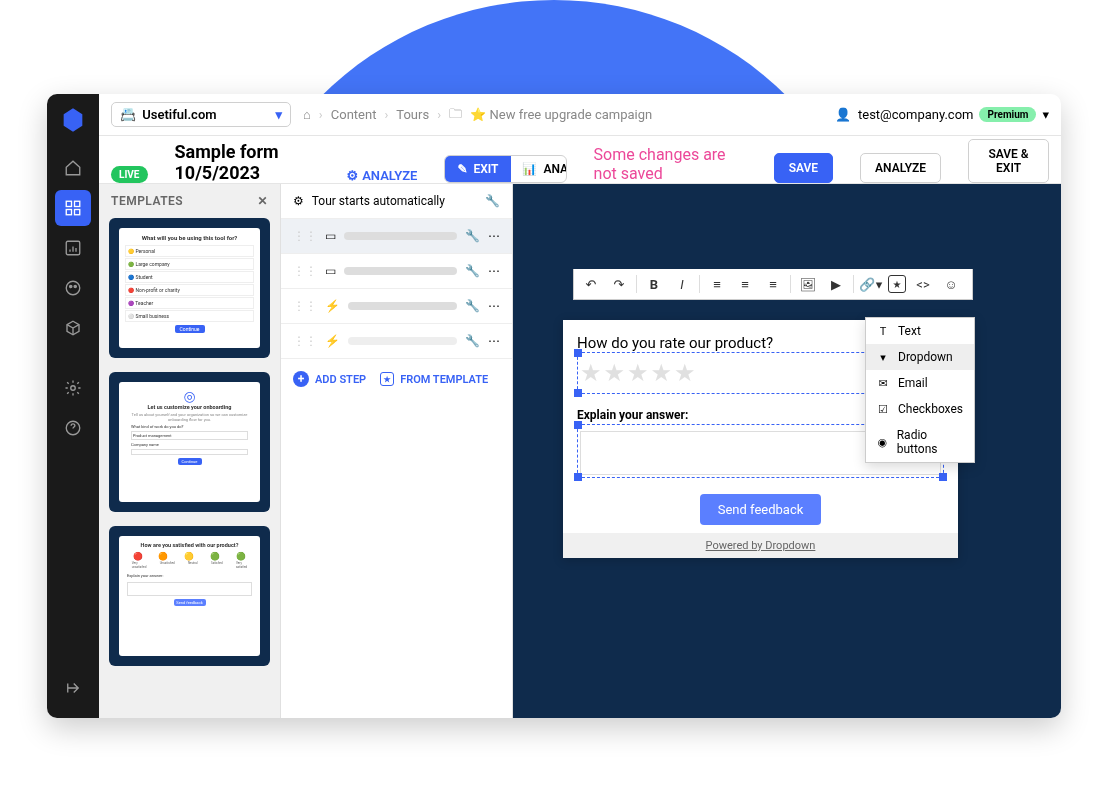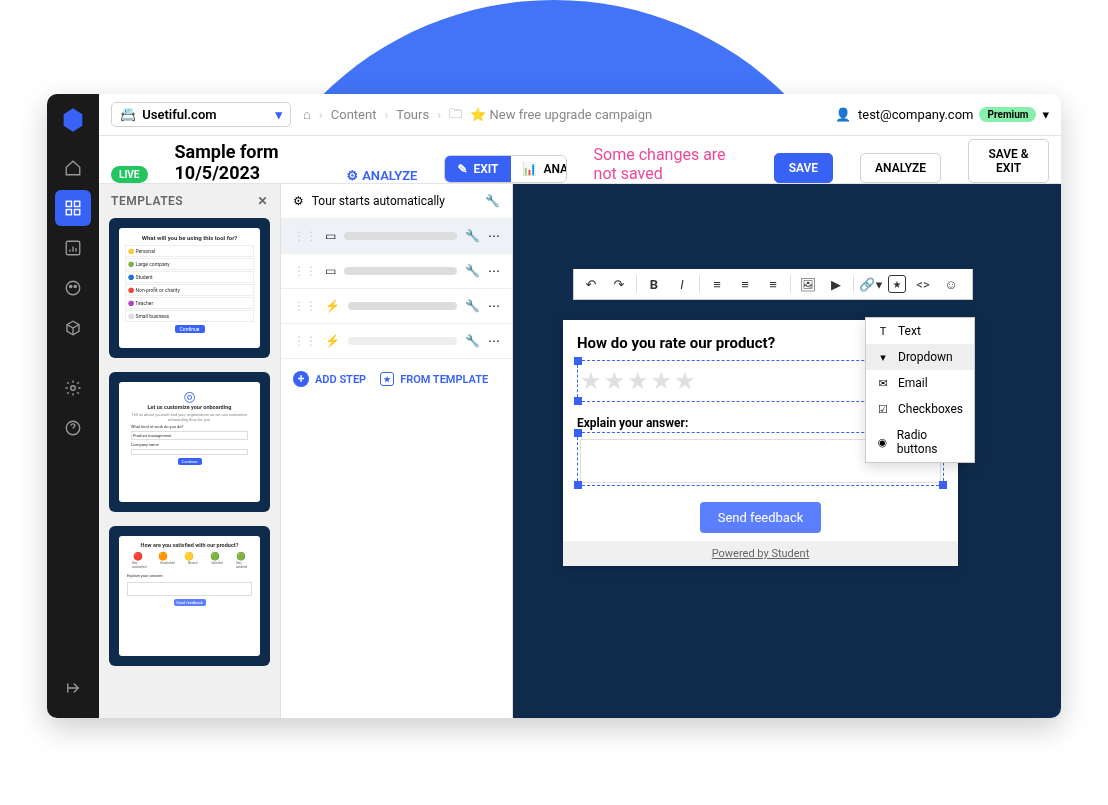--- a/index.html
+++ b/index.html
@@ -45,21 +45,21 @@
 .flow-action{display:flex;align-items:center;gap:6px;cursor:pointer}
 .plus-circle{width:16px;height:16px;border-radius:50%;background:#3862f5;color:#fff;display:flex;align-items:center;justify-content:center;font-size:12px}
 .star-box{width:14px;height:14px;border:1.5px solid #3862f5;border-radius:3px;display:flex;align-items:center;justify-content:center;font-size:8px}
 .canvas{flex:1;background:#0f2b4c;position:relative}
 .editor-wrap{position:absolute;left:60px;top:85px;width:400px}
 .editor-menubar{background:#fff;border:1px solid #ccc;padding:4px 8px;font-size:13px;display:flex;gap:14px}
 .editor-toolbar{background:#fff;border:1px solid #ccc;border-top:none;padding:4px 6px;display:flex;gap:6px;align-items:center}
 .tb-btn{width:22px;height:22px;display:flex;align-items:center;justify-content:center;cursor:pointer;font-size:13px;color:#333}
 .tb-sep{width:1px;height:18px;background:#ddd}
 .form-card{background:#fff;margin-top:20px;padding:14px;box-shadow:0 2px 10px rgba(0,0,0,0.2);position:relative;left:-10px;width:395px}
-.q-title{font-size:15px;font-weight:700;margin-bottom:8px}
+.q-title{font-size:15px;font-weight:400;}
 .stars{display:flex;gap:2px;padding:4px 0}
 .star{color:#e0e0e0;font-size:24px}
 .sel-outline{border:1px dashed #3862f5;padding:2px;position:relative}
 .sel-handle{position:absolute;width:8px;height:8px;background:#3862f5}
 .q2{font-size:12px;font-weight:700;margin-top:14px}
 .textarea{border:1px solid #ddd;height:44px;margin-top:4px}
 .send-btn{background:#5b7fff;color:#fff;border:none;padding:8px 18px;border-radius:4px;font-size:13px;margin:16px auto 8px;display:block;cursor:pointer}
 .powered{text-align:center;font-size:11px;color:#666;text-decoration:underline;padding:6px;background:#f0f0f0;margin:0 -14px -14px}
 .dropdown-menu{position:absolute;right:-2px;top:48px;background:#fff;border:1px solid #ccc;box-shadow:0 4px 12px rgba(0,0,0,0.15);width:110px;z-index:10}
 .dd-item{display:flex;align-items:center;gap:8px;padding:6px 10px;font-size:12px;cursor:pointer}
@@ -345,19 +345,19 @@
             </div>
             <div class="q2">Explain your answer:</div>
             <div class="sel-outline" style="margin-top:2px">
               <div class="sel-handle" style="left:-4px;top:-4px"></div>
               <div class="sel-handle" style="right:-4px;top:-4px"></div>
               <div class="sel-handle" style="left:-4px;bottom:-4px"></div>
               <div class="sel-handle" style="right:-4px;bottom:-4px"></div>
               <div class="textarea"></div>
             </div>
             <button class="send-btn">Send feedback</button>
-            <div class="powered">Powered by Student</div>
+            <div class="powered">Powered by Dropdown</div>
           </div>
         </div>
       </div>
     </div>
   </div>
 </div>
 
 </body></html>

